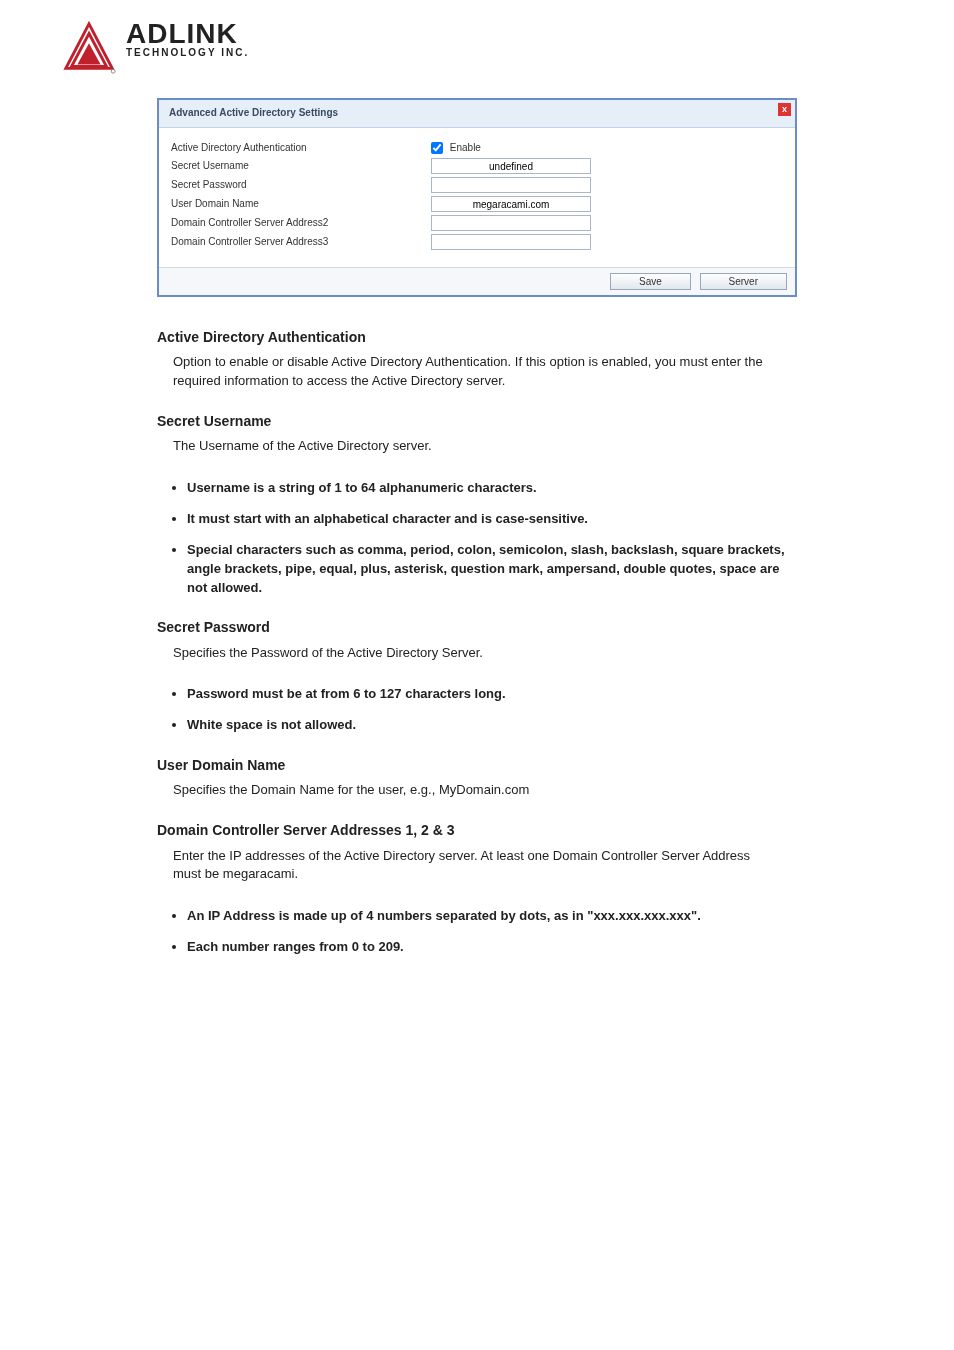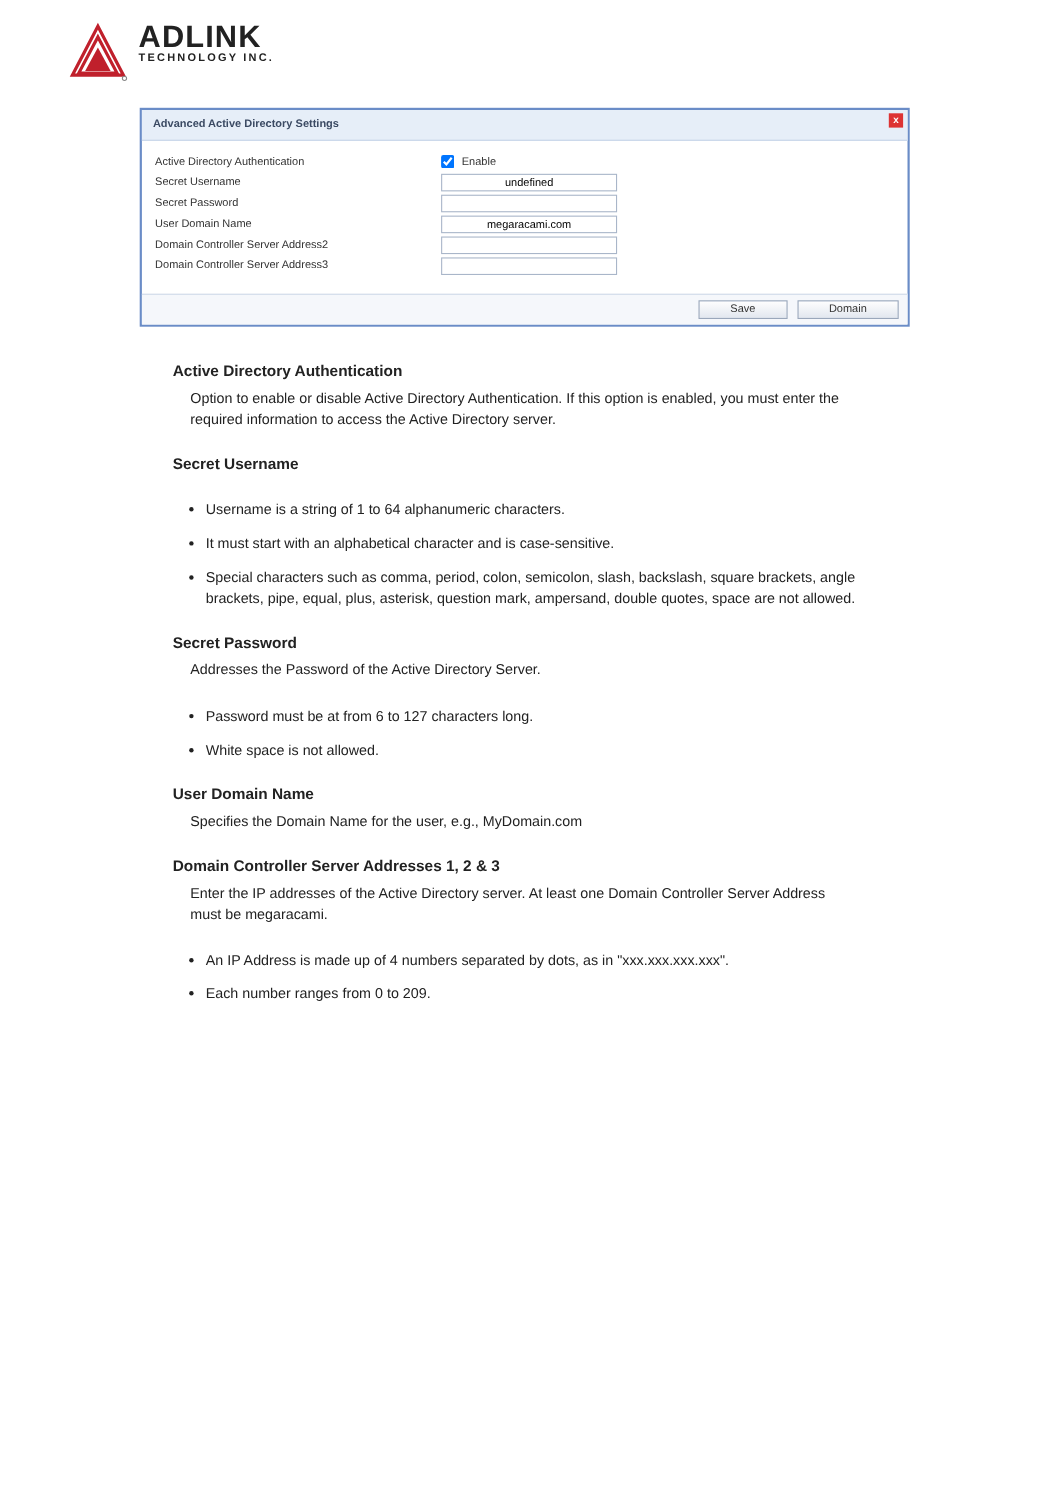--- a/index.html
+++ b/index.html
@@ -30,21 +30,21 @@
     letter-spacing: 1px;
     font-family: Arial Black, Arial, sans-serif;
   }
   .logo-text .sub {
     font-size: 10px;
     font-weight: 700;
     letter-spacing: 2px;
   }
   .dialog-wrap {
     margin: 0 auto 30px auto;
-    width: 700px;
+    width: 640px;
   }
   .dialog {
     border: 2px solid #6a8cc7;
     background: #fff;
     font-size: 10px;
     color: #333;
     position: relative;
   }
   .dialog-title {
     background: #e6eef8;
@@ -117,20 +117,21 @@
   }
   .doc h3 {
     font-size: 14px;
     font-weight: 700;
     margin: 20px 0 6px 0;
   }
   .doc p { margin: 6px 16px; }
   .doc ul {
     list-style: disc;
     margin: 23px 0 6px 30px;
+    font-weight: bold;
   }
   .doc ul li { margin: 12px 0; }
 </style>
 </head>
 <body>
 
 <div class="page">
 
   <div class="logo">
     <svg class="logo-mark" viewBox="0 0 60 60">
@@ -185,38 +186,39 @@
         </div>
         <div class="row">
           <div class="label">Domain Controller Server Address3</div>
           <div class="field">
             <input type="text" value="" style="">
           </div>
         </div>
       </div>
       <div class="dialog-footer">
         <button class="btn">Save</button>
-        <button class="btn">Domain</button>
+        <button class="btn">Server</button>
       </div>
     </div>
   </div>
 
   <div class="doc">
     <h3>Active Directory Authentication</h3>
     <p>Option to enable or disable Active Directory Authentication. If this option is enabled, you must enter the required information to access the Active Directory server.</p>
 
     <h3>Secret Username</h3>
+    <p>The Username of the Active Directory server.</p>
     <ul>
       <li>Username is a string of 1 to 64 alphanumeric characters.</li>
       <li>It must start with an alphabetical character and is case-sensitive.</li>
       <li>Special characters such as comma, period, colon, semicolon, slash, backslash, square brackets, angle brackets, pipe, equal, plus, asterisk, question mark, ampersand, double quotes, space are not allowed.</li>
     </ul>
 
     <h3>Secret Password</h3>
-    <p>Addresses the Password of the Active Directory Server.</p>
+    <p>Specifies the Password of the Active Directory Server.</p>
     <ul>
       <li>Password must be at from 6 to 127 characters long.</li>
       <li>White space is not allowed.</li>
     </ul>
 
     <h3>User Domain Name</h3>
     <p>Specifies the Domain Name for the user, e.g., MyDomain.com</p>
 
     <h3>Domain Controller Server Addresses 1, 2 &amp; 3</h3>
     <p>Enter the IP addresses of the Active Directory server. At least one Domain Controller Server Address must be megaracami.</p>

